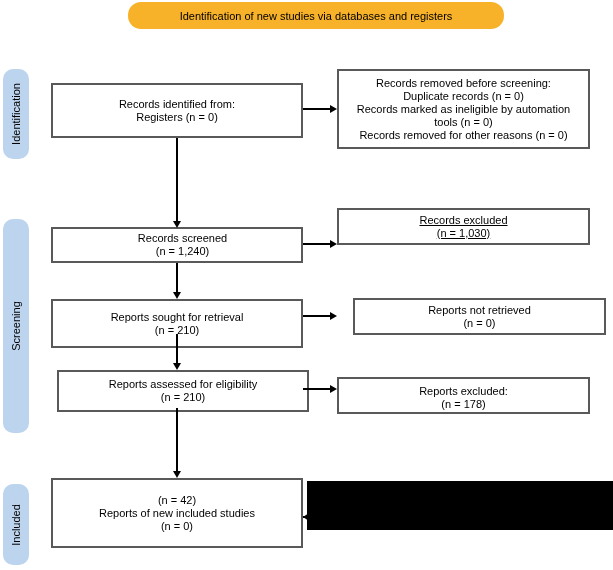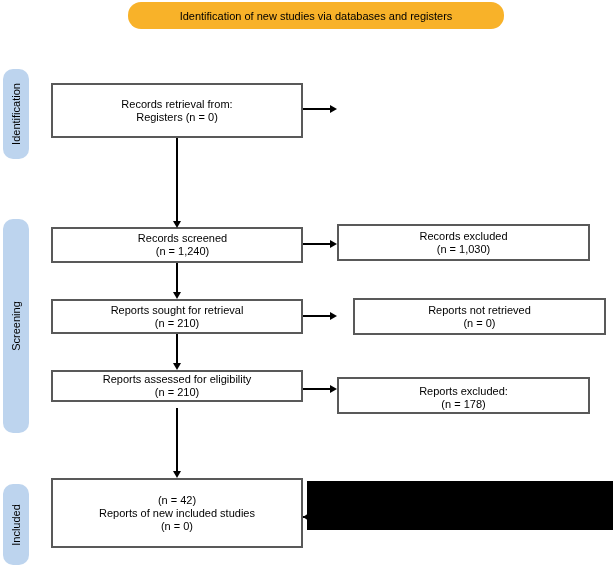--- a/index.html
+++ b/index.html
@@ -41,25 +41,25 @@
     display: flex; flex-direction: column;
     align-items: center; justify-content: center;
     text-align: center;
     font-size: 11px; line-height: 13px;
     padding: 1px 2px;
   }
   .col-left  { left: 51px;  width: 252px; }
   .col-right { left: 337px; width: 253px; }
   .bx-l0 { top: 83px;  height: 55px; }
   .bx-l1 { top: 227px; height: 36px; padding-left: 13px; }
-  .bx-l2 { top: 299px; height: 35px; }
-  .bx-l3 { top: 370px; height: 32px; }
+  .bx-l2 { top: 299px; height: 49px; }
+  .bx-l3 { top: 370px; height: 42px; margin-left: 6px; }
   .bx-l4 { top: 478px; height: 70px; }
   .bx-r0 { top: 69px;  height: 80px; }
-  .bx-r1 { top: 224px; height: 37px; }
+  .bx-r1 { top: 208px; height: 37px; text-decoration: underline; }
   .bx-r2 { top: 298px; height: 37px; margin-left: 16px; }
   .bx-r3 { top: 377px; height: 37px; justify-content: flex-end; }
   .ln { display: block; }
 
   .hl, .vl { position: absolute; background: var(--arrow, #000); }
   .head { position: absolute; width: 0; height: 0; }
   .head-right { border-left: 7px solid var(--arrow, #000); border-top: 4px solid transparent; border-bottom: 4px solid transparent; }
   .head-down  { border-top: 7px solid var(--arrow, #000); border-left: 4px solid transparent; border-right: 4px solid transparent; }
   .head-left  { border-right: 6px solid var(--arrow, #000); border-top: 4px solid transparent; border-bottom: 4px solid transparent; }
 
@@ -82,41 +82,48 @@
     <span class="vtext">Identification</span>
   </div>
   <div class="side-label sl-screening">
     <span class="vtext">Screening</span>
   </div>
   <div class="side-label sl-included">
     <span class="vtext">Included</span>
   </div>
 
   <div class="box col-left bx-l0">
-    <span class="ln">Records retrieval from:</span>
+    <span class="ln">Records identified from:</span>
     <span class="ln">Registers (n = 0)</span>
   </div>
   <div class="box col-left bx-l1">
     <span class="ln">Records screened</span>
     <span class="ln">(n = 1,240)</span>
   </div>
   <div class="box col-left bx-l2">
     <span class="ln">Reports sought for retrieval</span>
     <span class="ln">(n = 210)</span>
   </div>
   <div class="box col-left bx-l3">
     <span class="ln">Reports assessed for eligibility</span>
     <span class="ln">(n = 210)</span>
   </div>
   <div class="box col-left bx-l4">
     <span class="ln">(n = 42)</span>
     <span class="ln">Reports of new included studies</span>
     <span class="ln">(n = 0)</span>
   </div>
 
+  <div class="box col-right bx-r0">
+    <span class="ln">Records removed before screening:</span>
+    <span class="ln">Duplicate records (n = 0)</span>
+    <span class="ln">Records marked as ineligible by automation</span>
+    <span class="ln">tools (n = 0)</span>
+    <span class="ln">Records removed for other reasons (n = 0)</span>
+  </div>
   <div class="box col-right bx-r1">
     <span class="ln">Records excluded</span>
     <span class="ln">(n = 1,030)</span>
   </div>
   <div class="box col-right bx-r2">
     <span class="ln">Reports not retrieved</span>
     <span class="ln">(n = 0)</span>
   </div>
   <div class="box col-right bx-r3">
     <span class="ln">Reports excluded:</span>

